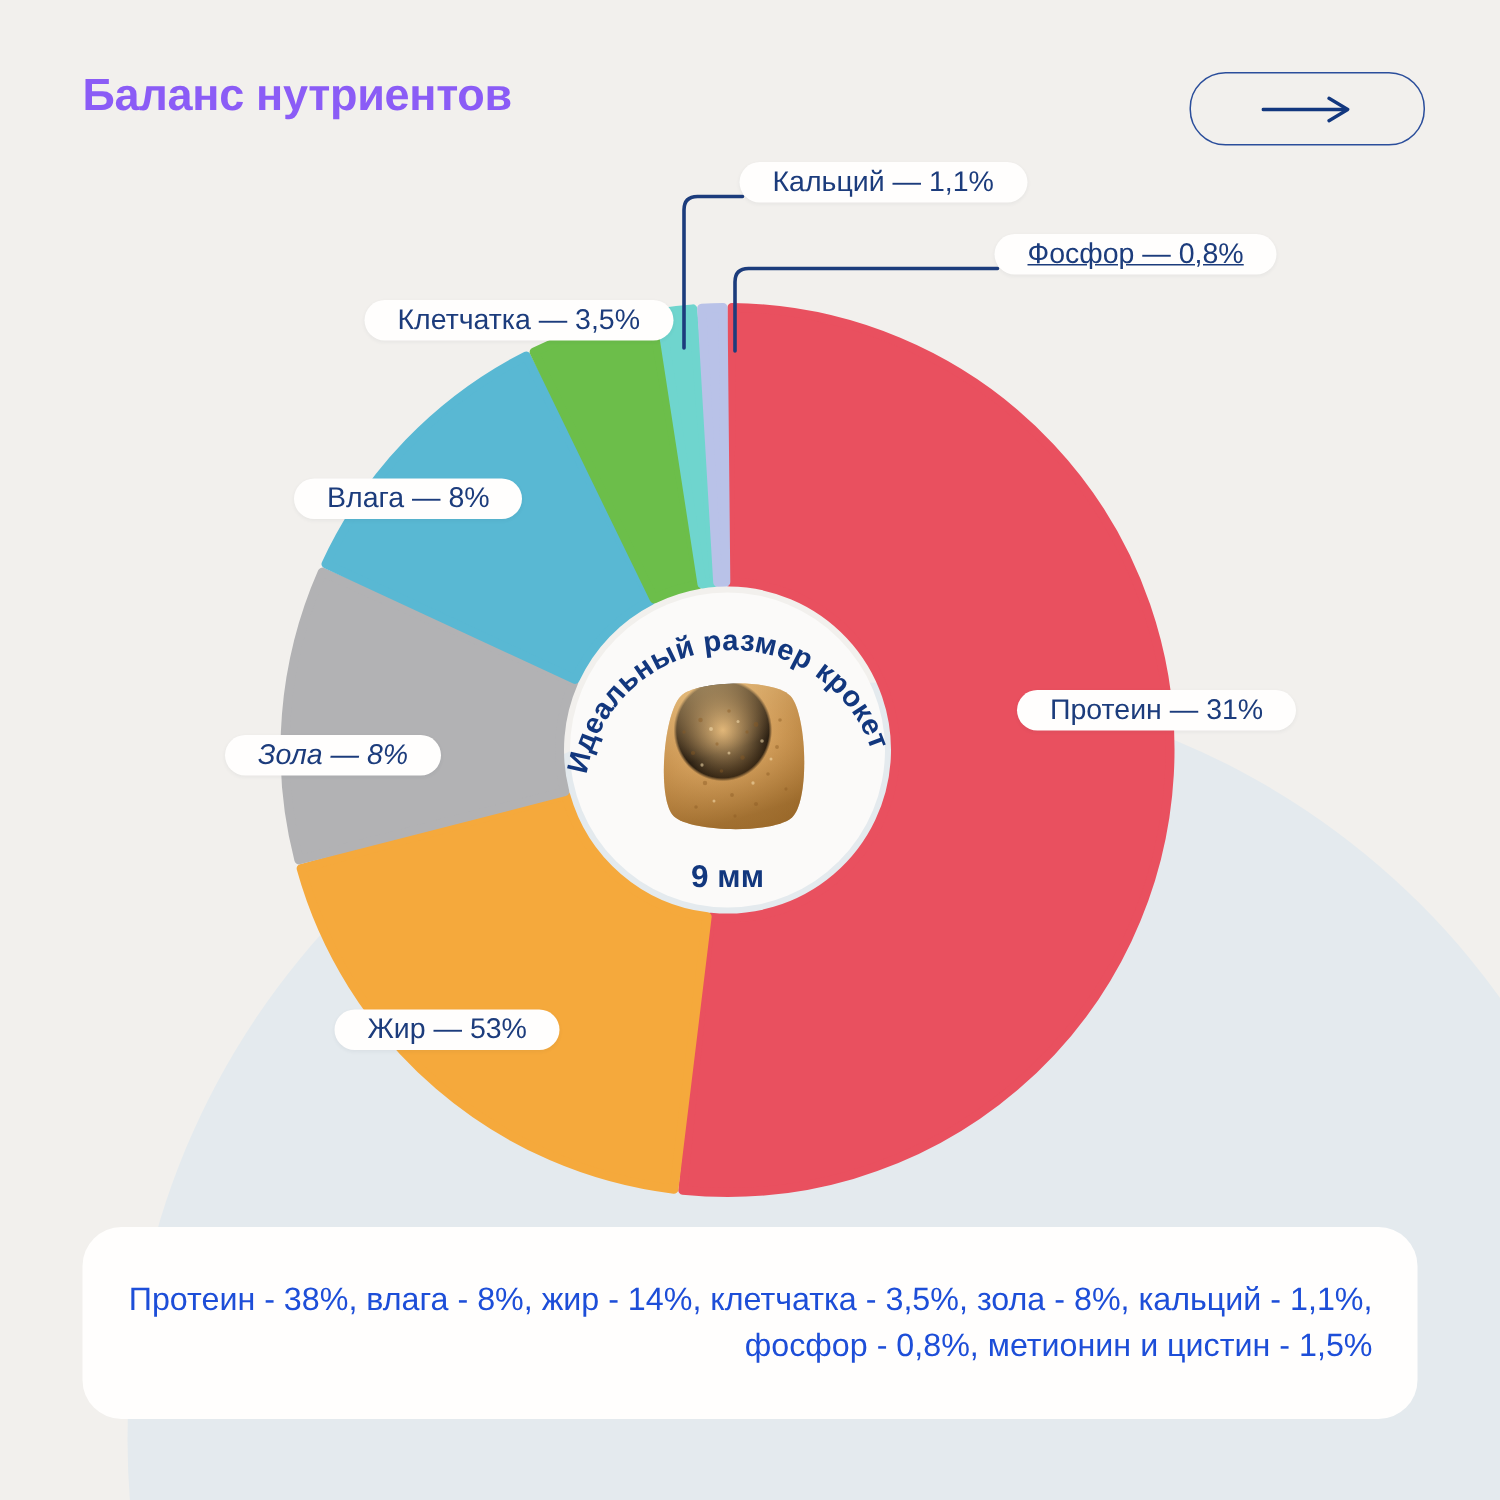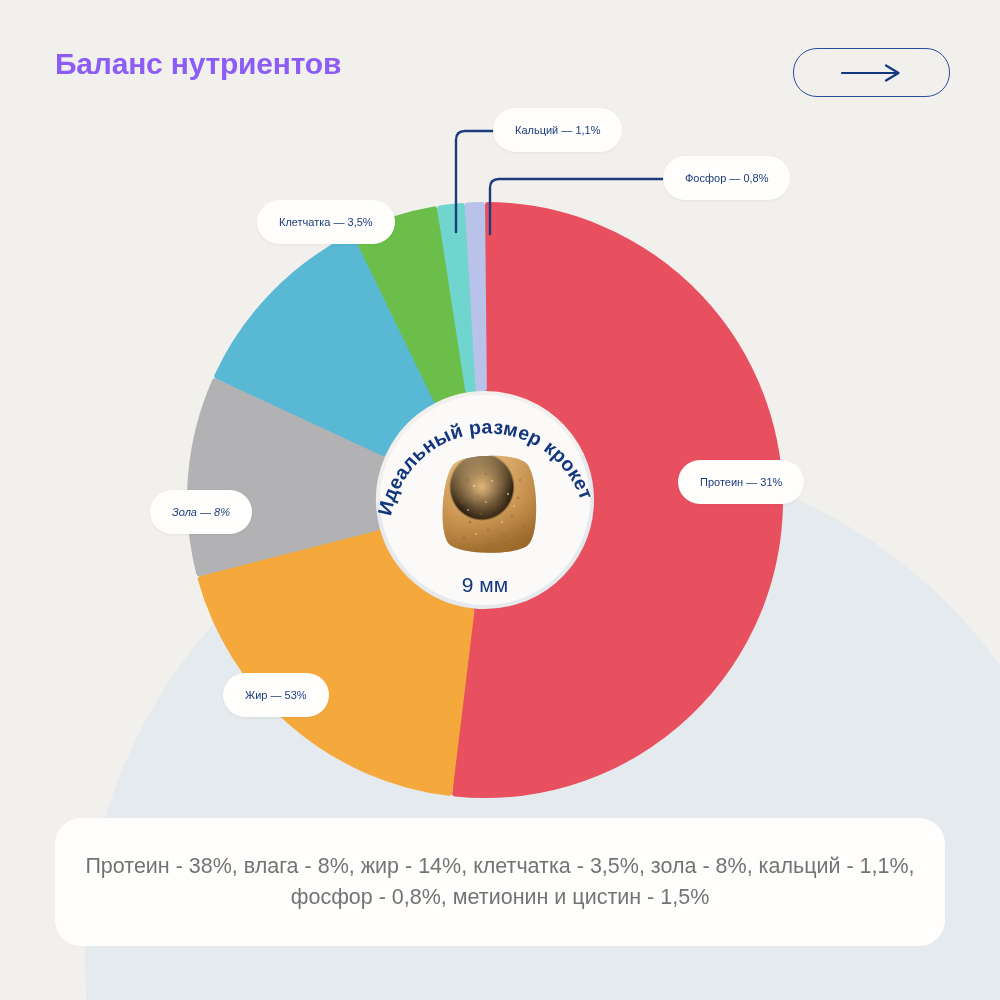--- a/index.html
+++ b/index.html
@@ -50,50 +50,50 @@
   }
   .kibble{
     position:absolute;
     left:434px;top:450px;
     width:110px;height:108px;
   }
   .mm-label{
     position:absolute;
     left:380px;top:573px;width:210px;
     text-align:center;
-    font-size:21px;font-weight:normal;color:#12377E;
+    font-size:21px;font-weight:bold;color:#12377E;
   }
 
   
   .pill{
     position:absolute;
     background:#FFFEFD;
     border-radius:24px;
-    height:44px;
+    height:27px;
     display:flex;align-items:center;justify-content:center;
     padding:0 22px;
     color:#1C3C7C;
-    font-size:11px;
+    font-size:19px;
     white-space:nowrap;
     box-shadow:0 1px 3px rgba(40,50,70,.06);
   }
 
   
   .footer-card{
     position:absolute;
     left:55px;top:818px;
     width:890px;height:128px;
     background:#FFFEFD;
     border-radius:26px;
     display:flex;align-items:center;justify-content:center;
   }
   .footer-text{
     width:830px;
-    text-align:center;
-    color:#737373;
+    text-align:right;
+    color:#1d4ed8;
     font-size:21.5px;
     line-height:1.45;
   }
 </style>
 </head>
 <body>
 
 <div id="stage">
 
   <div class="bg-blob"></div>
@@ -184,24 +184,25 @@
         <circle cx="42" cy="84" r="1"></circle>
           <circle cx="80" cy="56" r="1"></circle>
       </g>
     </svg>
 
     <div class="mm-label">9 мм</div>
   </div>
 
   <div class="pill" style="left:493px;top:108px;">Кальций — 1,1%</div>
 
-  <div class="pill" style="left:663px;top:156px;">Фосфор — 0,8%</div>
-
-  <div class="pill" style="left:257px;top:200px;">Клетчатка — 3,5%</div>
-
+  <div class="pill" style="left:663px;top:156px;text-decoration:underline;">Фосфор — 0,8%</div>
+
+  <div class="pill" style="left:243px;top:200px;">Клетчатка — 3,5%</div>
+
+  <div class="pill" style="left:196px;top:319px;">Влага — 8%</div>
 
   <div class="pill" style="left:150px;top:490px;font-style:italic;">Зола — 8%</div>
 
   <div class="pill" style="left:223px;top:673px;">Жир — 53%</div>
 
   <div class="pill" style="left:678px;top:460px;">Протеин — 31%</div>
 
   <div class="footer-card">
     <div class="footer-text">Протеин - 38%, влага - 8%, жир - 14%, клетчатка - 3,5%, зола - 8%, кальций - 1,1%, фосфор - 0,8%, метионин и цистин - 1,5%</div>
   </div>

